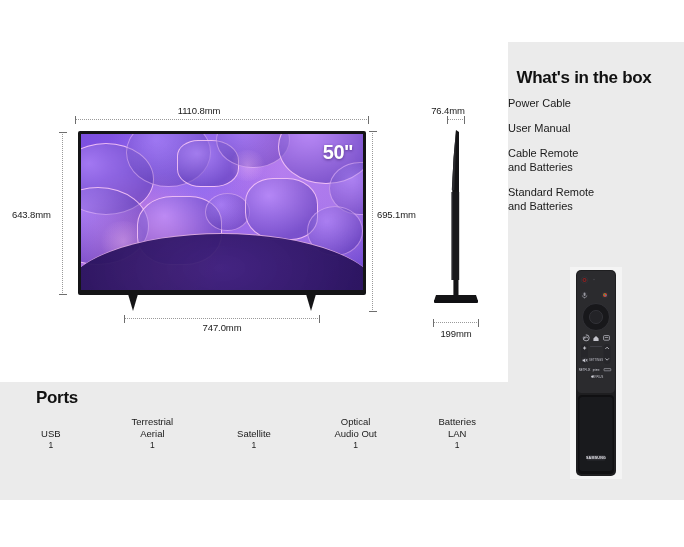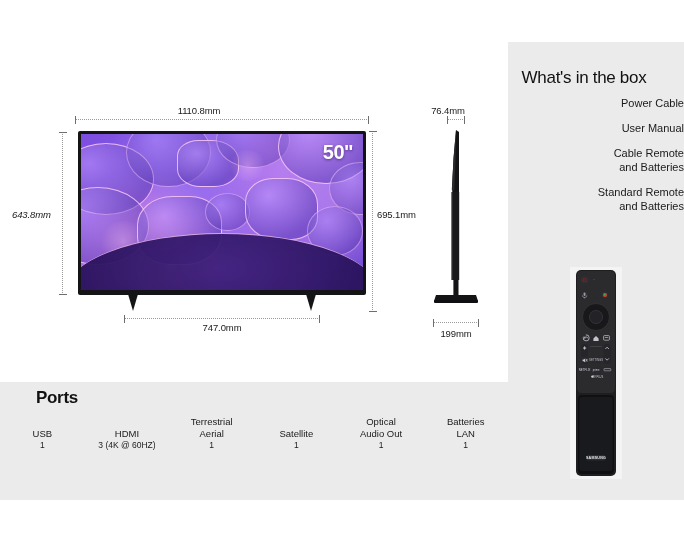--- a/index.html
+++ b/index.html
@@ -174,30 +174,30 @@
   }
 
   
   .box-title {
     position: absolute;
     left: 508px;
     top: 68px;
     width: 152px;
     text-align: center;
     font-size: 17px;
-    font-weight: 400;
+    font-weight: 700;
     color: #111;
     letter-spacing: -0.3px;
   }
   .box-list {
     position: absolute;
     left: 508px;
     top: 96px;
     width: 176px;
-    text-align: right;
+    text-align: left;
   }
   .box-item {
     font-size: 11px;
     color: #1a1a1a;
     line-height: 14px;
     margin-bottom: 11px;
     white-space: pre-line;
   }
 
   
@@ -273,21 +273,21 @@
       <div class="badge-50">50"</div>
     </div>
   </div>
   <div class="tv-foot left" style="left:128px; top:294px;"></div>
   <div class="tv-foot right" style="left:306px; top:294px;"></div>
 
   <div class="dim-h" style="left:75px; top:119px; width:294px;"></div>
   <div class="dim-label" style="left:199px; top:105px; transform:translateX(-50%);">1110.8mm</div>
 
   <div class="dim-v" style="left:62px; top:132px; height:163px;"></div>
-  <div class="dim-label" style="left:12px; top:209px;font-style:italic;">643.8mm</div>
+  <div class="dim-label" style="left:12px; top:209px;">643.8mm</div>
 
   <div class="dim-v" style="left:372px; top:131px; height:181px;"></div>
   <div class="dim-label" style="left:377px; top:209px;">695.1mm</div>
 
   <div class="dim-h" style="left:124px; top:318px; width:196px;"></div>
   <div class="dim-label" style="left:222px; top:322px; transform:translateX(-50%);">747.0mm</div>
 
   <div id="tv-side">
     <svg width="56" height="183" viewBox="0 0 56 183">
 
@@ -398,24 +398,20 @@
   </div>
 
   <div class="ports-title">Ports</div>
 
   <div class="ports-row">
     <div class="port-col">
       <div class="port-name">USB</div>
       <div class="port-count">1</div>
     </div>
     <div class="port-col">
-      <div class="port-name">HDMI</div>
-      <div class="port-count">3 (4K @ 60HZ)</div>
-    </div>
-    <div class="port-col">
       <div class="port-name">Terrestrial
 Aerial</div>
       <div class="port-count">1</div>
     </div>
     <div class="port-col">
       <div class="port-name">Satellite</div>
       <div class="port-count">1</div>
     </div>
     <div class="port-col">
       <div class="port-name">Optical

